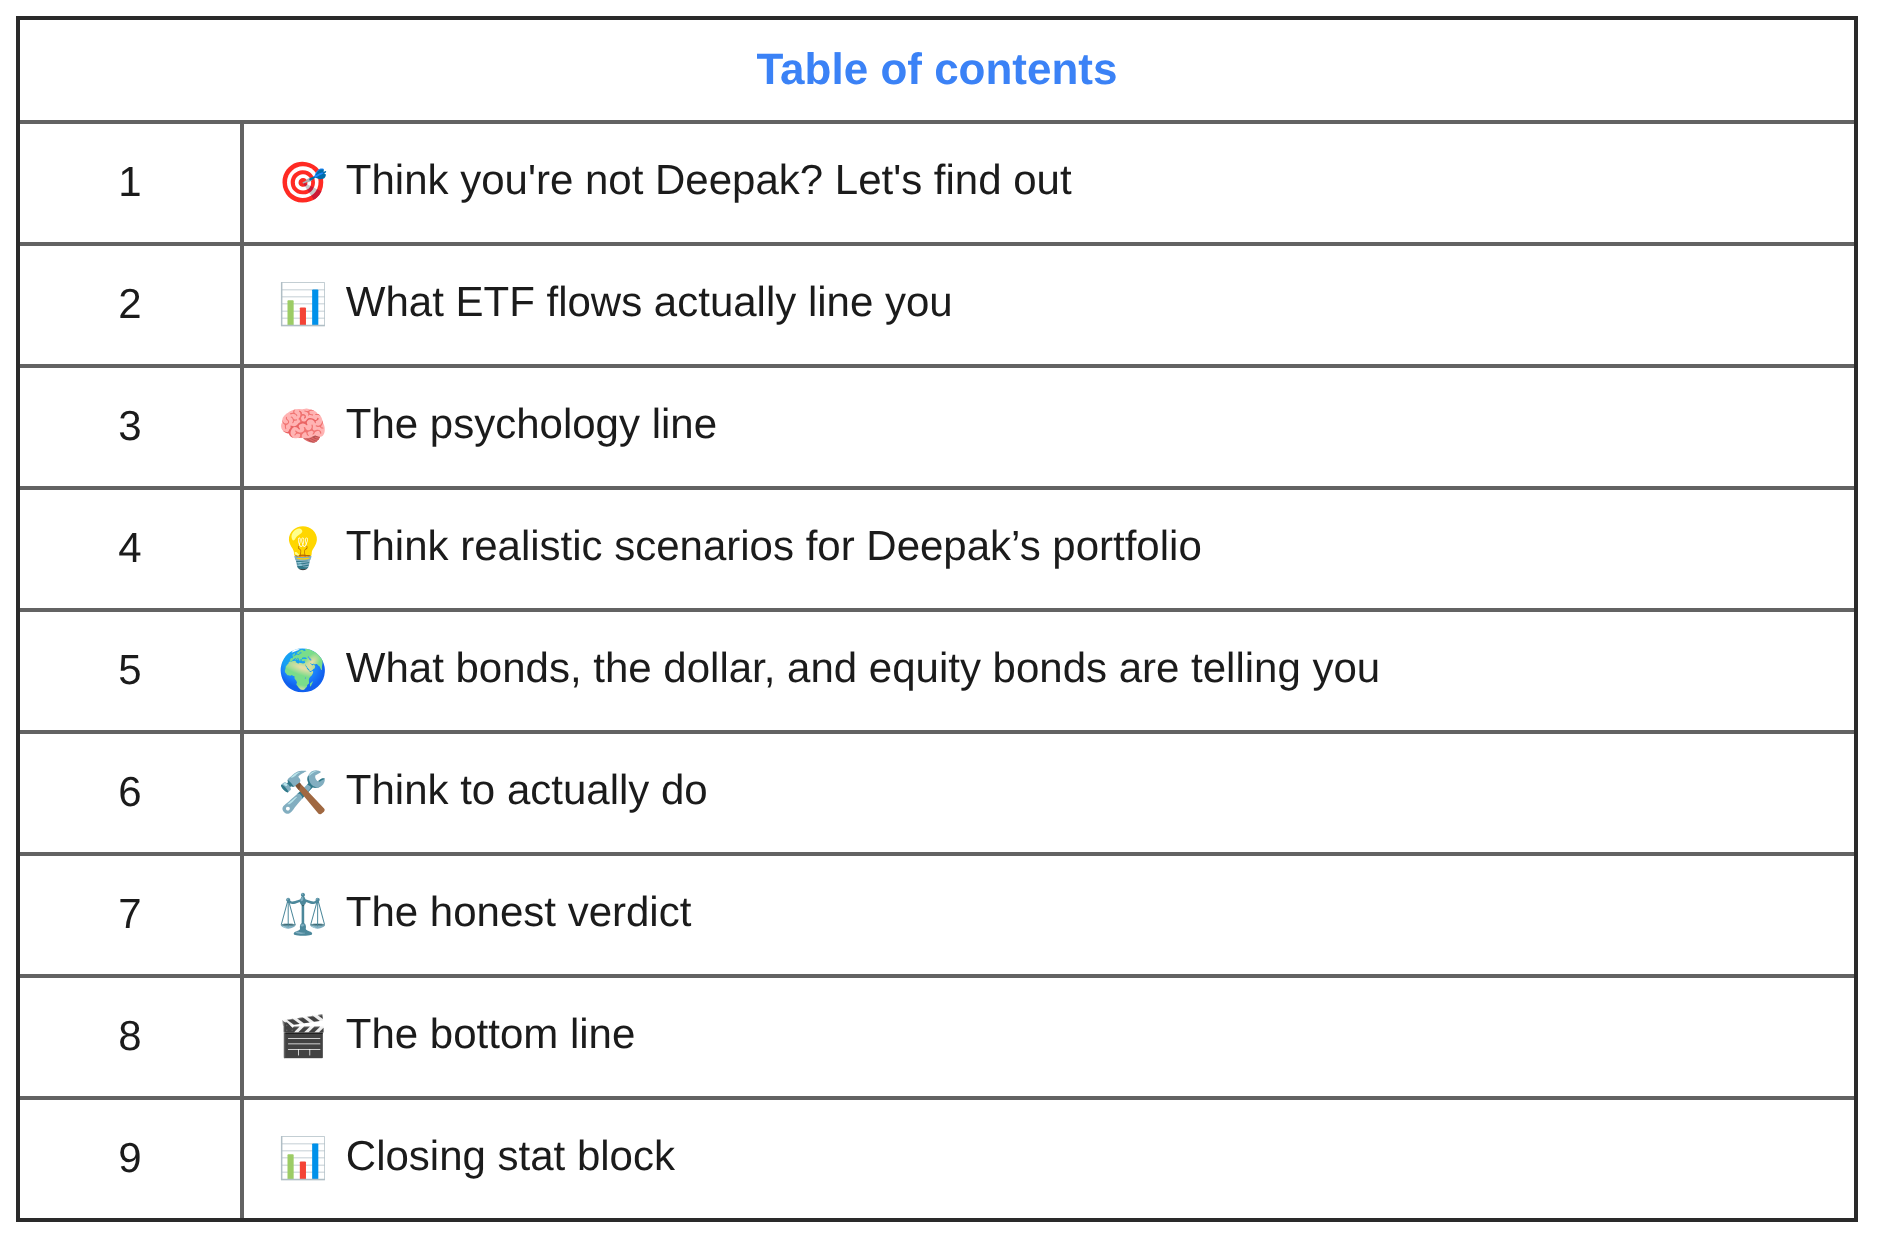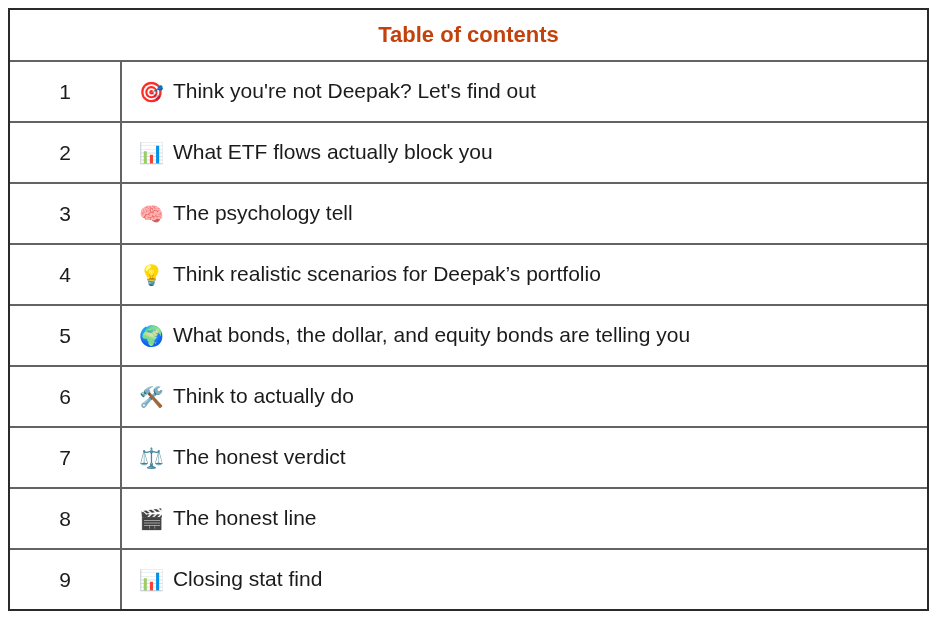--- a/index.html
+++ b/index.html
@@ -29,21 +29,21 @@
   }
   col.num-col { width: 111px; }
   th.toc-title {
     height: 50px;
     border: none;
     border-bottom: 2px solid #636363;
     text-align: center;
     vertical-align: middle;
     font-size: 22px;
     font-weight: 700;
-    color: #c2410c;
+    color: #3b82f6;
     padding: 0;
   }
   td {
     border: 2px solid #636363;
     height: 59px;
     vertical-align: middle;
     font-size: 21px;
     font-weight: 400;
     background: #ffffff;
   }
@@ -81,45 +81,45 @@
         <th class="toc-title" colspan="2">Table of contents</th>
       </tr>
     </thead>
     <tbody>
       <tr>
         <td class="num">1</td>
         <td class="item"><span class="emoji">🎯</span><span>Think you're not Deepak? Let's find out</span></td>
       </tr>
       <tr>
         <td class="num">2</td>
-        <td class="item"><span class="emoji">📊</span><span>What ETF flows actually block you</span></td>
+        <td class="item"><span class="emoji">📊</span><span>What ETF flows actually line you</span></td>
       </tr>
       <tr>
         <td class="num">3</td>
-        <td class="item"><span class="emoji">🧠</span><span>The psychology tell</span></td>
+        <td class="item"><span class="emoji">🧠</span><span>The psychology line</span></td>
       </tr>
       <tr>
         <td class="num">4</td>
         <td class="item"><span class="emoji">💡</span><span>Think realistic scenarios for Deepak’s portfolio</span></td>
       </tr>
       <tr>
         <td class="num">5</td>
         <td class="item"><span class="emoji">🌍</span><span>What bonds, the dollar, and equity bonds are telling you</span></td>
       </tr>
       <tr>
         <td class="num">6</td>
         <td class="item"><span class="emoji">🛠️</span><span>Think to actually do</span></td>
       </tr>
       <tr>
         <td class="num">7</td>
         <td class="item"><span class="emoji">⚖️</span><span>The honest verdict</span></td>
       </tr>
       <tr>
         <td class="num">8</td>
-        <td class="item"><span class="emoji">🎬</span><span>The honest line</span></td>
+        <td class="item"><span class="emoji">🎬</span><span>The bottom line</span></td>
       </tr>
       <tr>
         <td class="num">9</td>
-        <td class="item"><span class="emoji">📊</span><span>Closing stat find</span></td>
+        <td class="item"><span class="emoji">📊</span><span>Closing stat block</span></td>
       </tr>
     </tbody>
   </table>
 </div>
 
 </body></html>

